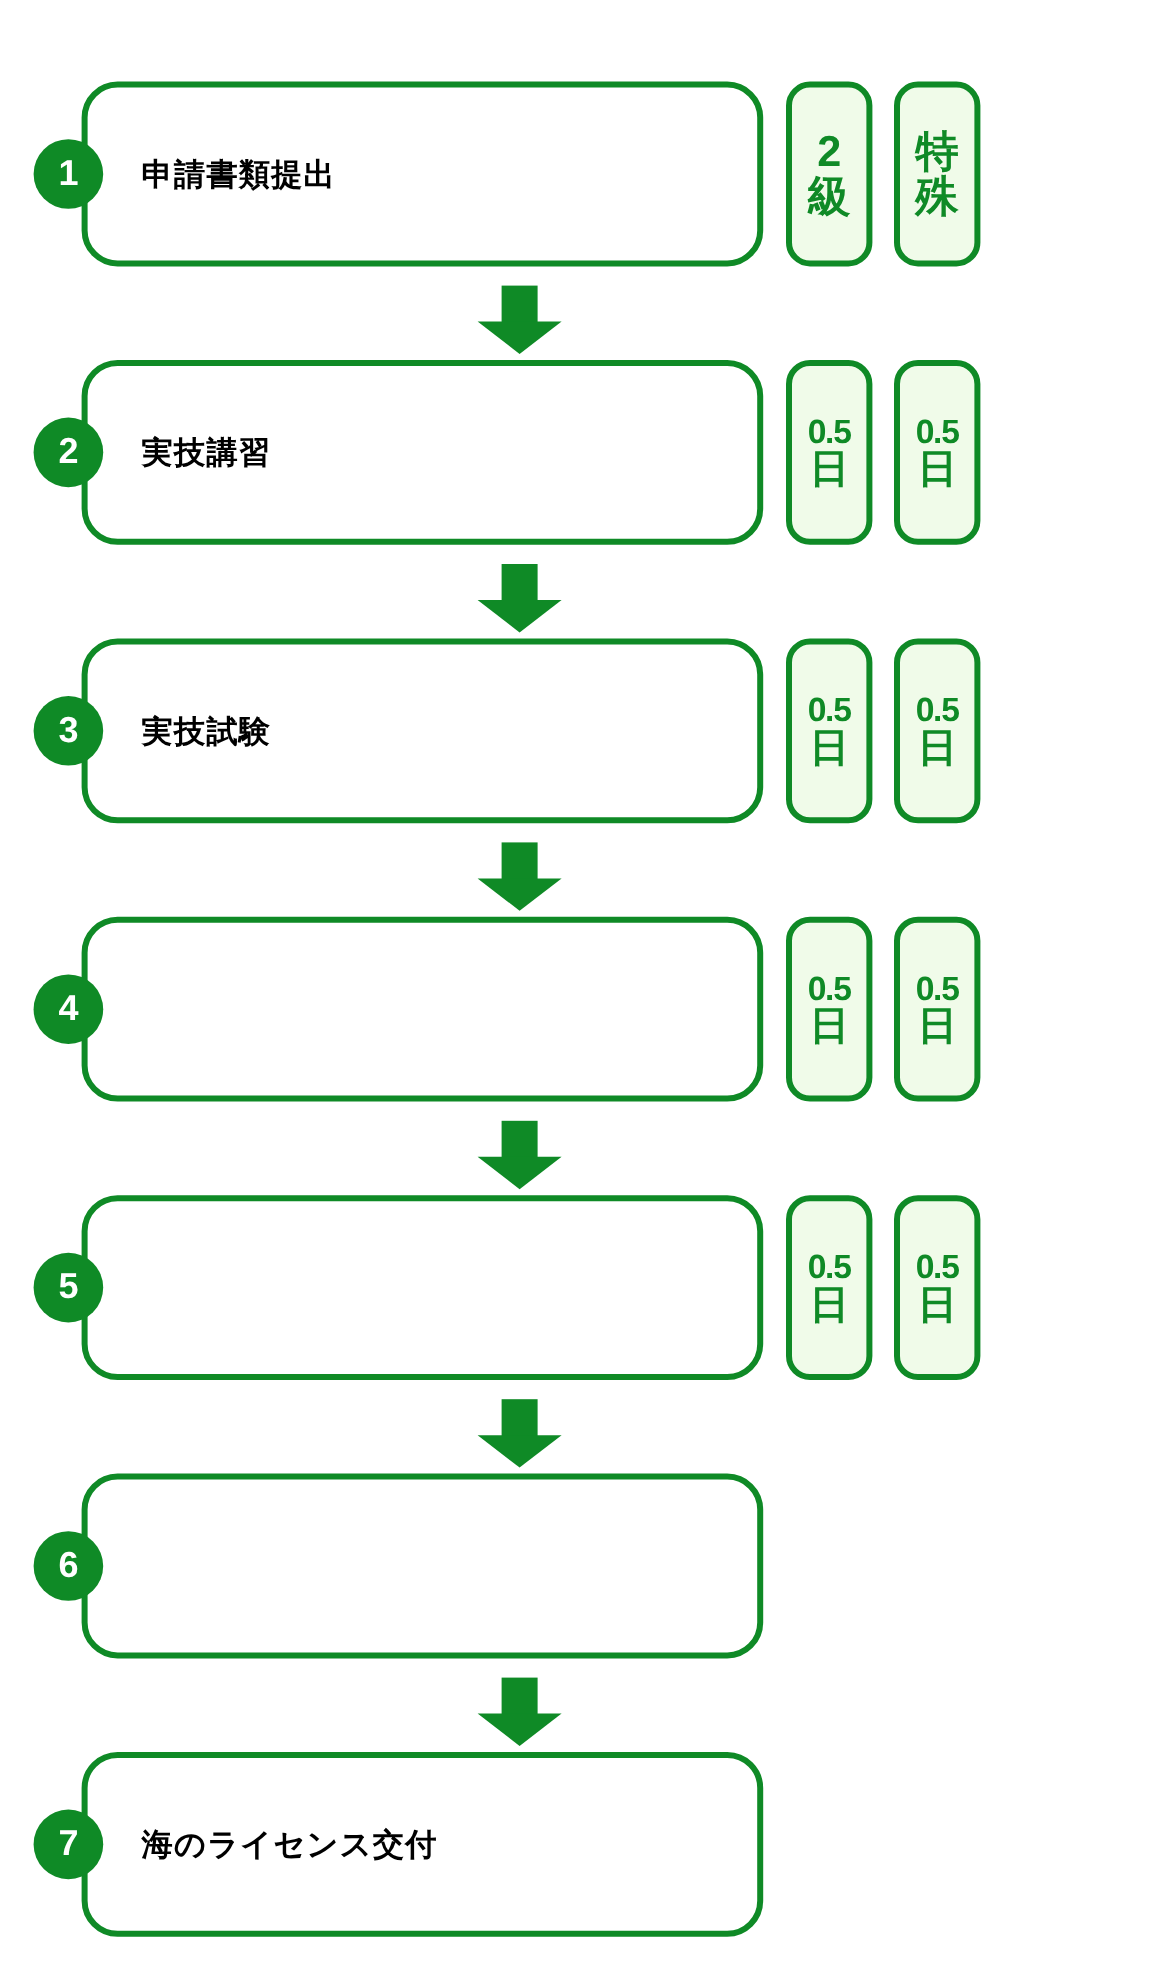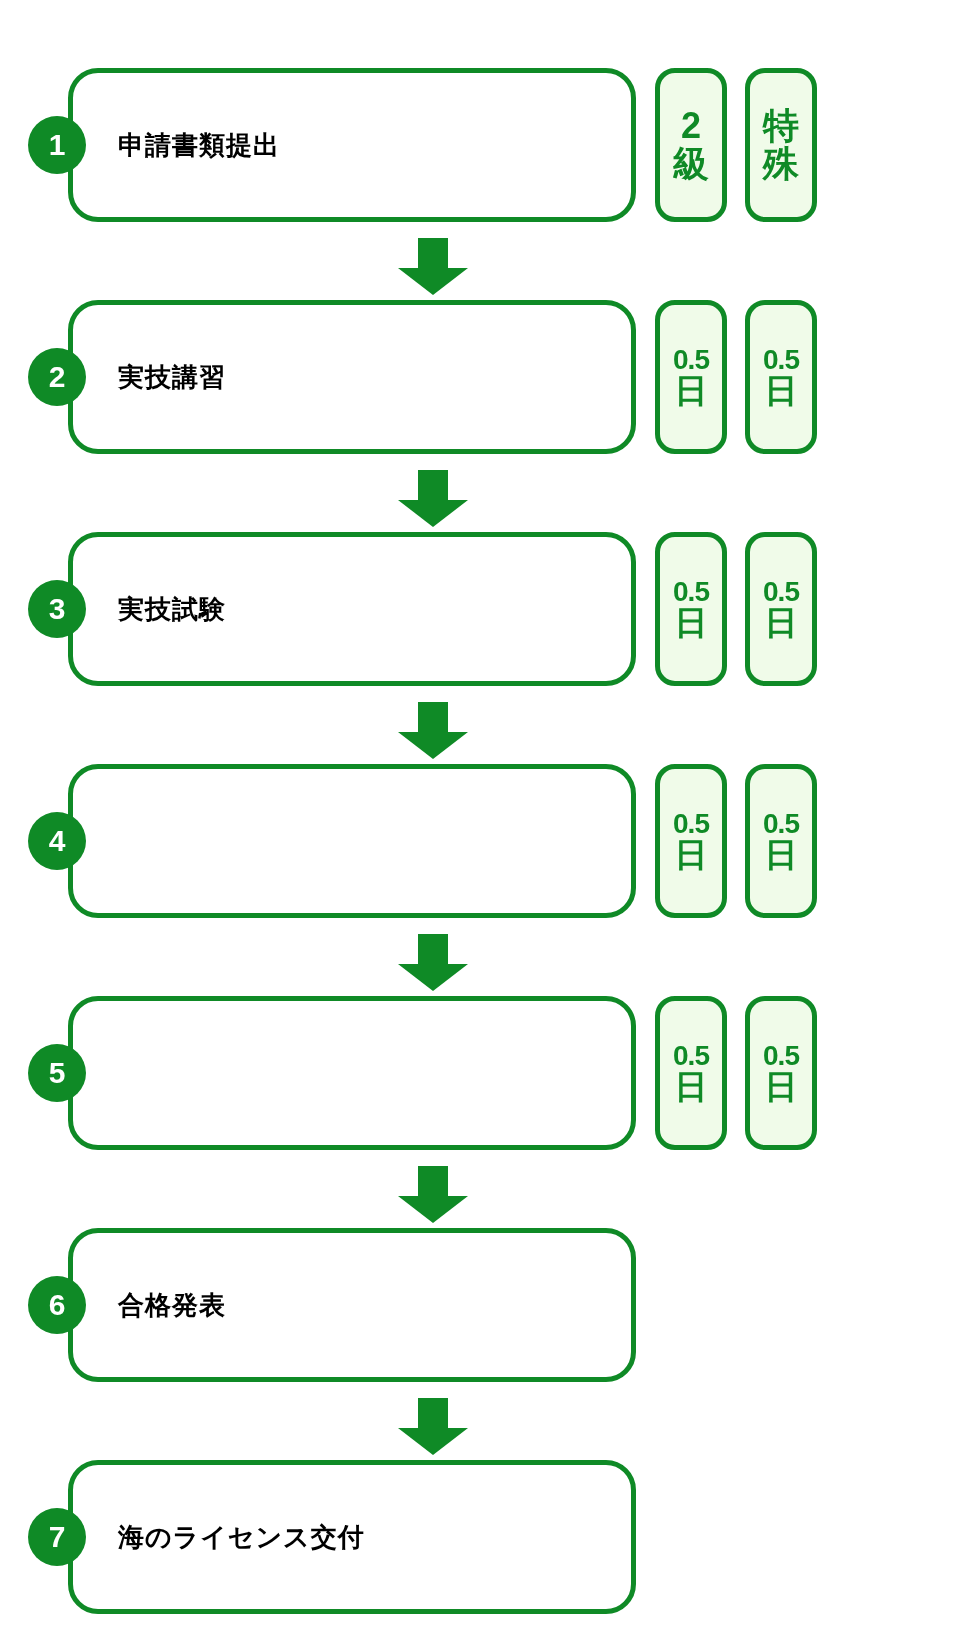--- a/index.html
+++ b/index.html
@@ -220,21 +220,20 @@
         <span class="chip-top">0.5</span>
         <span class="chip-bottom">日</span>
       </div>
     </div>
     <div class="arrow" style="top: 1166px;">
       <div class="stem"></div>
       <div class="head"></div>
     </div>
     <div class="step-row" style="top: 1228px;">
       <div class="step-box"></div>
-      <div class="step-label">合格発表</div>
       <div class="step-badge">6</div>
     </div>
     <div class="arrow" style="top: 1398px;">
       <div class="stem"></div>
       <div class="head"></div>
     </div>
     <div class="step-row" style="top: 1460px;">
       <div class="step-box"></div>
       <div class="step-label">海のライセンス交付</div>
       <div class="step-badge">7</div>

